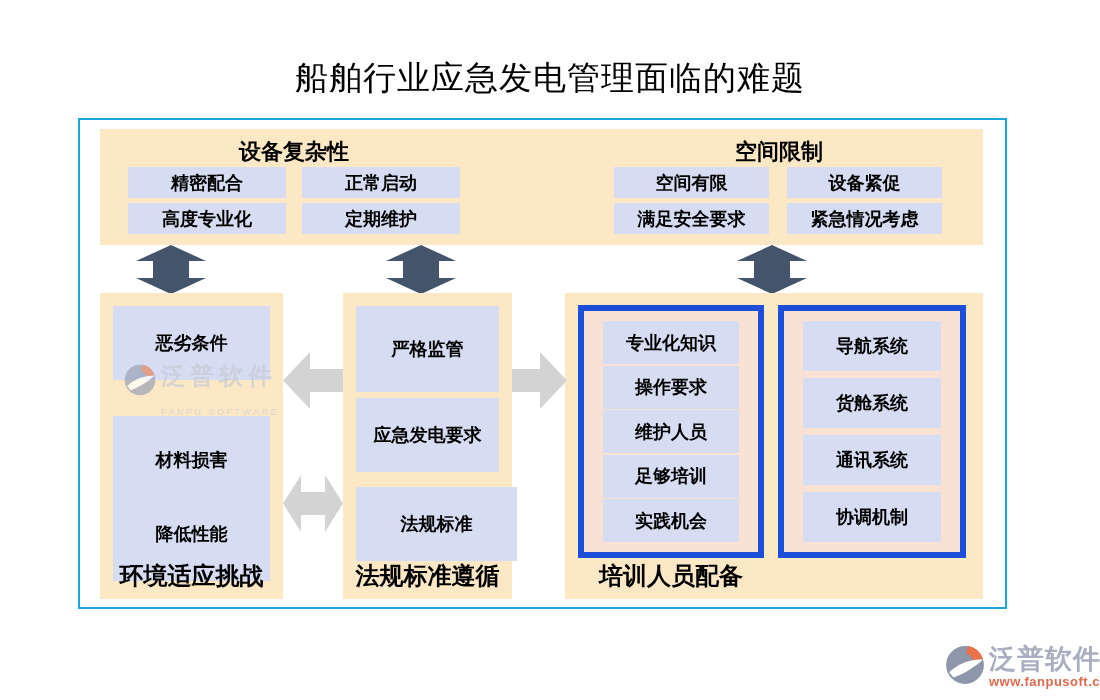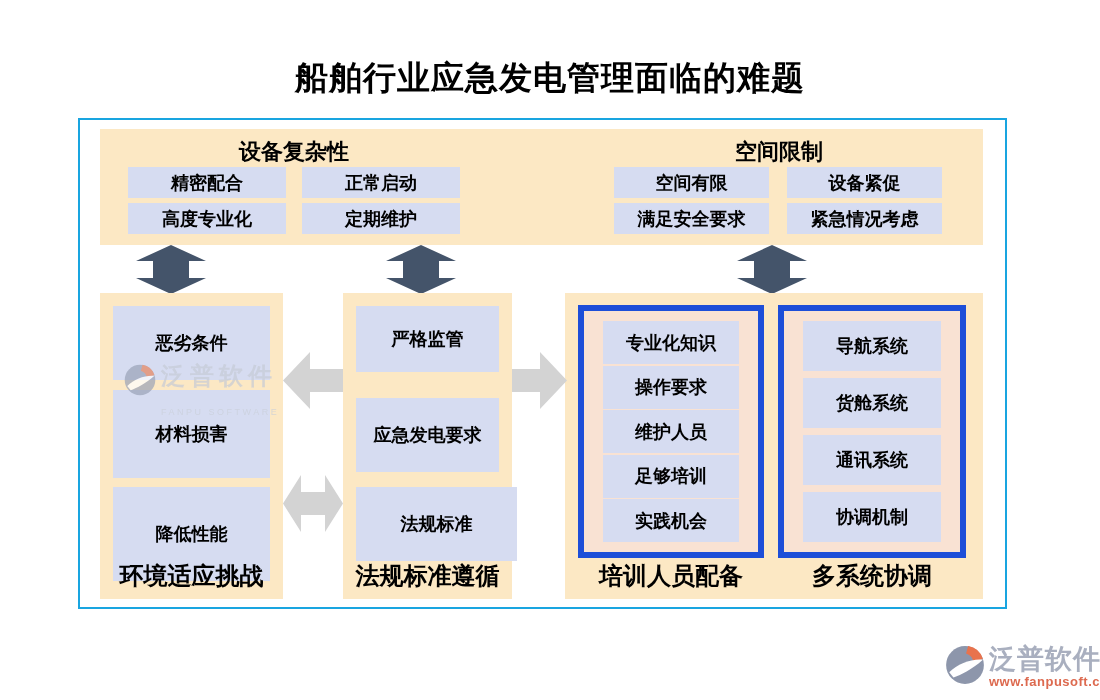--- a/index.html
+++ b/index.html
@@ -1,19 +1,19 @@
 <!DOCTYPE html>
 <html><head>
 <meta charset="utf-8">
 <style>
   html,body{margin:0;padding:0;background:#ffffff;}
   body{font-family:"Liberation Sans","DejaVu Sans",sans-serif;color:#000;}
   #canvas{position:relative;width:1100px;height:700px;background:#fff;overflow:hidden;}
   .abs{position:absolute;}
-  .title{left:0;top:56px;width:100%;text-align:center;font-size:33px;font-weight:bold;letter-spacing:1px;}
+  .title{left:0;top:56px;width:100%;text-align:center;font-size:33px;font-weight:normal;letter-spacing:1px;}
   .frame{left:78px;top:118px;width:925px;height:487px;border:2px solid #19A5E0;}
   .cream{background:#FCE8C4;}
   .banner{left:100px;top:129px;width:883px;height:116px;}
   .ghdr{font-size:22px;font-weight:bold;text-align:center;line-height:30px;}
   .item{background:#D6DCF1;display:flex;align-items:center;justify-content:center;
         font-weight:bold;font-size:18px;line-height:1;white-space:nowrap;}
   .blabel{font-size:24px;font-weight:bold;text-align:center;line-height:30px;white-space:nowrap;}
   .inner{background:#F9E2D3;border:6px solid #1d4ed8;box-sizing:border-box;
          display:flex;flex-direction:column;justify-content:space-between;padding:10px 19px;}
   .inner .item{width:100%;}
@@ -64,26 +64,26 @@
       </svg>
   </div>
   <div class="abs" style="left:737px;top:245px;">
     <svg width="70" height="49" viewBox="0 0 70 49">
         <polygon points="35,0 70,16 53,16 53,33 70,33 35,49 0,33 17,33 17,16 0,16" fill="#44546A"></polygon>
       </svg>
   </div>
 
   <div class="abs cream" style="left:100px;top:293px;width:183px;height:306px;"></div>
   <div class="abs item" style="left:113px;top:306px;width:157px;height:74px;">恶劣条件</div>
-  <div class="abs item" style="left:113px;top:390px;width:157px;height:88px;">材料损害</div>
+  <div class="abs item" style="left:113px;top:416px;width:157px;height:88px;">材料损害</div>
   <div class="abs item" style="left:113px;top:487px;width:157px;height:94px;">降低性能</div>
   <div class="abs blabel" style="left:100px;top:561px;width:183px;">环境适应挑战</div>
 
   <div class="abs cream" style="left:343px;top:293px;width:169px;height:306px;"></div>
-  <div class="abs item" style="left:356px;top:306px;width:143px;height:66px;">严格监管</div>
+  <div class="abs item" style="left:356px;top:306px;width:143px;height:86px;">严格监管</div>
   <div class="abs item" style="left:356px;top:398px;width:143px;height:74px;">应急发电要求</div>
   <div class="abs item" style="left:356px;top:487px;width:161px;height:74px;">法规标准</div>
   <div class="abs blabel" style="left:343px;top:561px;width:169px;">法规标准遵循</div>
 
   <div class="abs cream" style="left:565px;top:293px;width:418px;height:306px;"></div>
 
   <div class="abs inner" style="left:578px;top:305px;width:186px;height:253px;">
     <div class="item ia">专业化知识</div>
     <div class="item ia">操作要求</div>
     <div class="item ia">维护人员</div>
@@ -91,21 +91,20 @@
     <div class="item ia">实践机会</div>
   </div>
   <div class="abs blabel" style="left:578px;top:561px;width:186px;">培训人员配备</div>
 
   <div class="abs inner" style="left:778px;top:305px;width:188px;height:253px;">
     <div class="item ib">导航系统</div>
     <div class="item ib">货舱系统</div>
     <div class="item ib">通讯系统</div>
     <div class="item ib">协调机制</div>
   </div>
-  <div class="abs blabel" style="left:778px;top:561px;width:188px;">多系统协调</div>
 
   <div class="abs" style="left:283px;top:352px;">
     <svg width="60" height="57" viewBox="0 0 60 57">
         <polygon points="0,28.5 27,0 27,17 60,17 60,40 27,40 27,57" fill="#D3D3D3"></polygon>
       </svg>
   </div>
   <div class="abs" style="left:283px;top:475px;">
     <svg width="60" height="57" viewBox="0 0 60 57">
         <polygon points="0,28.5 18,0 18,17 42,17 42,0 60,28.5 42,57 42,40 18,40 18,57" fill="#D3D3D3"></polygon>
       </svg>

